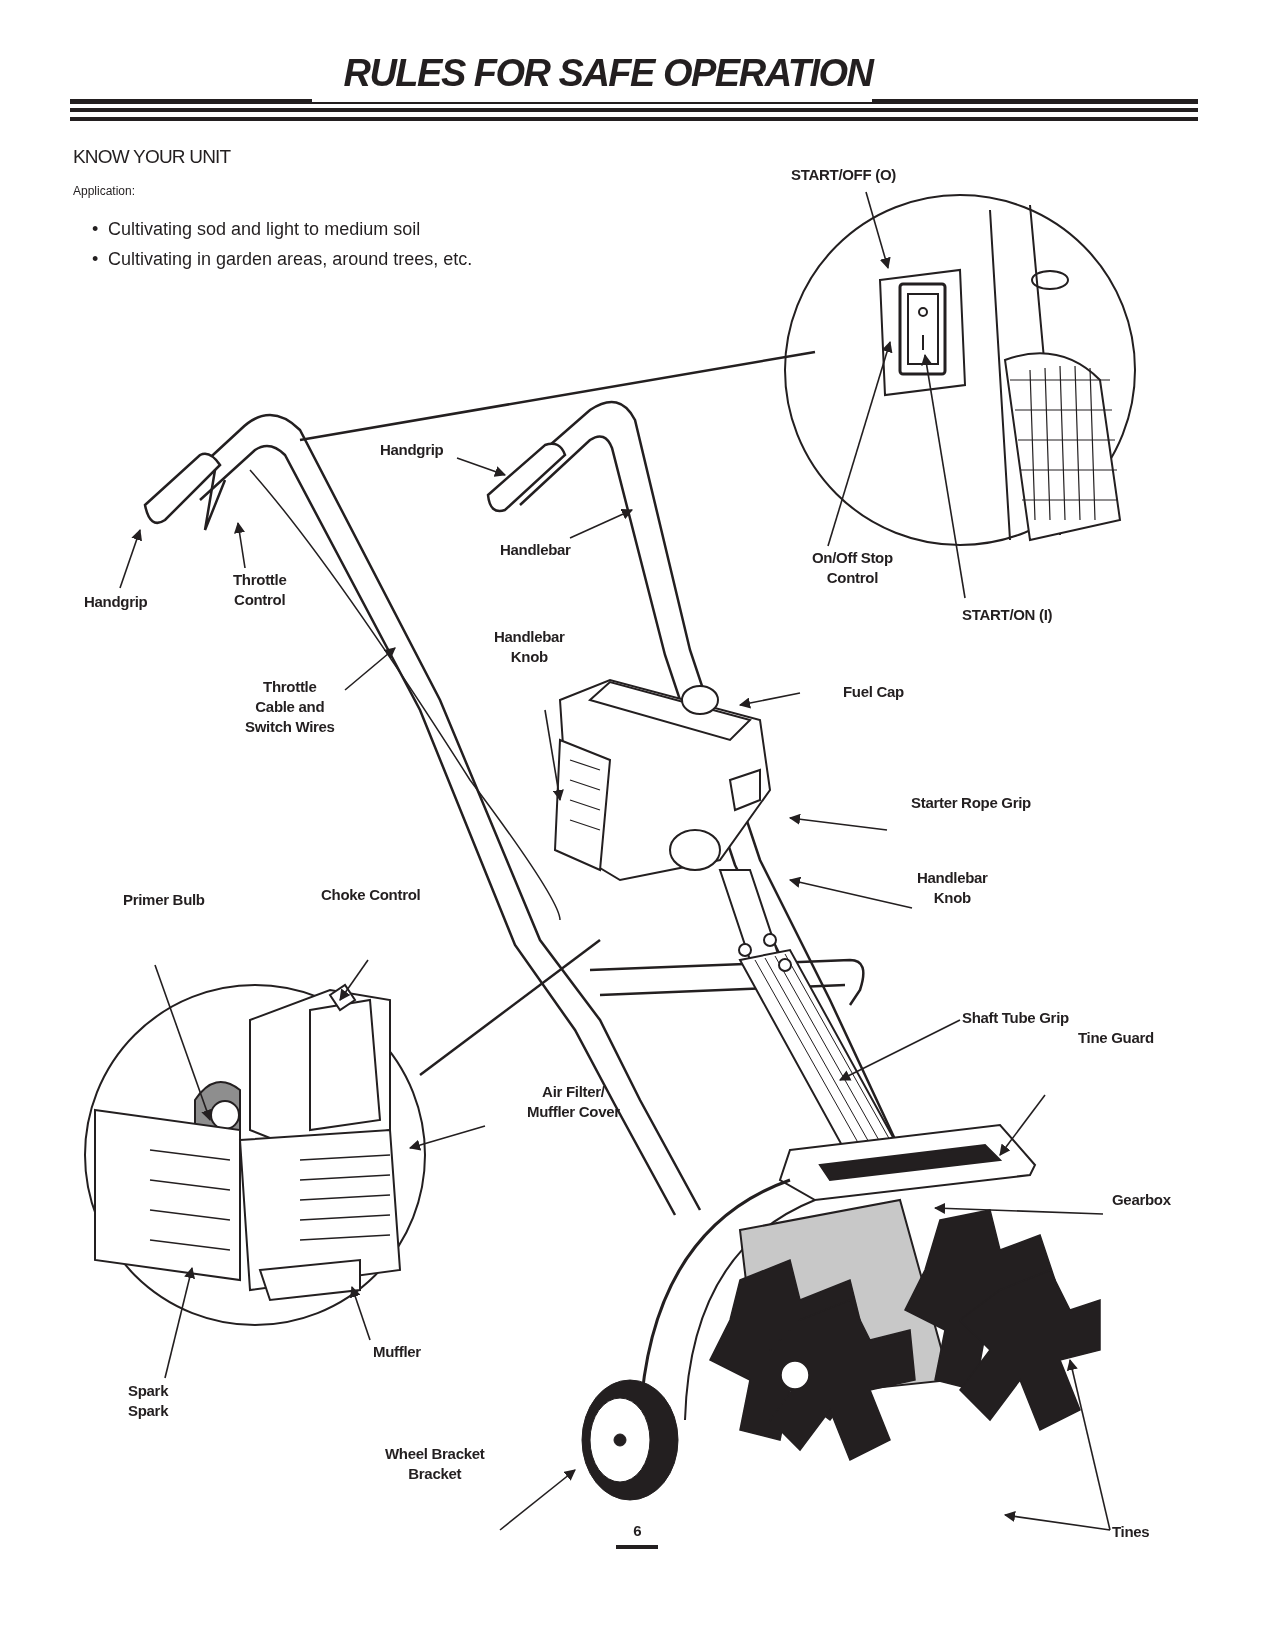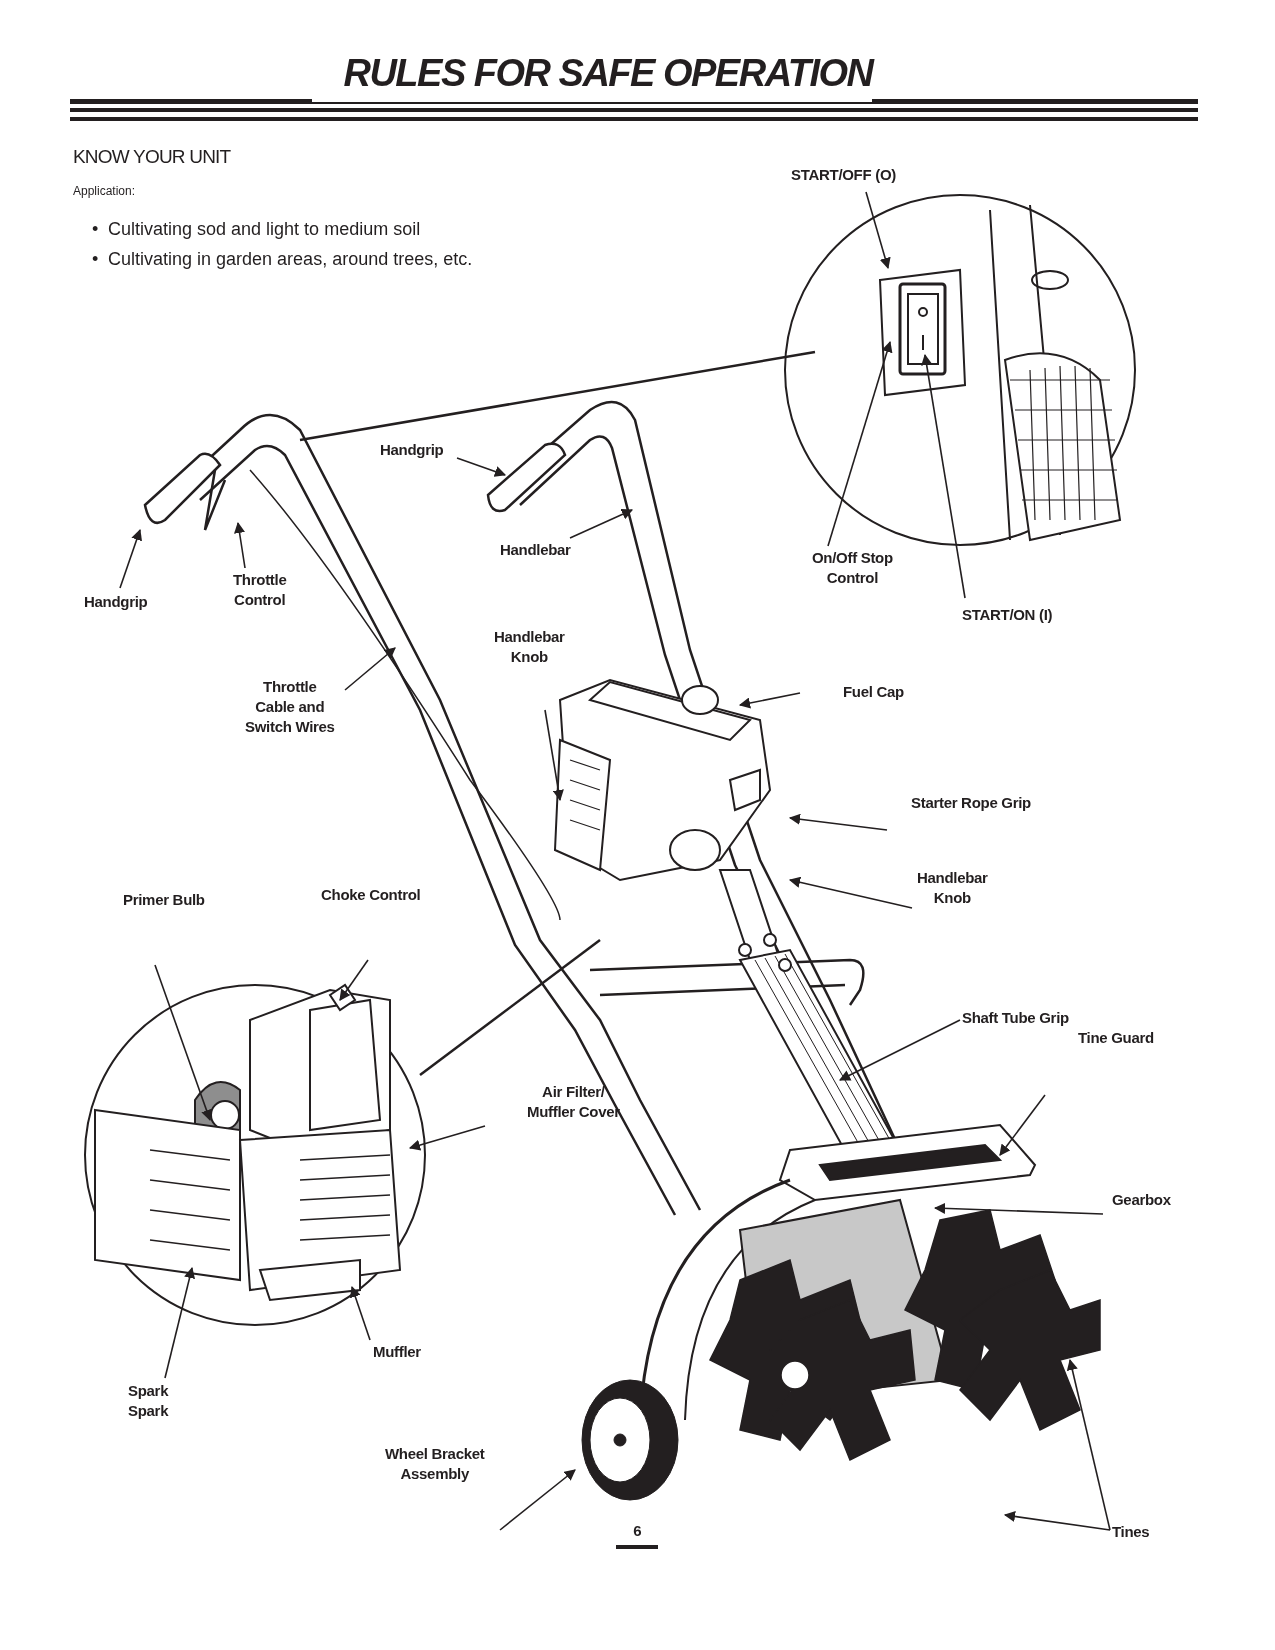--- a/index.html
+++ b/index.html
@@ -213,18 +213,18 @@
   <div>Muffler Cover</div>
 </div>
 <div class="lbl" style="left:1112px; top:1190px;">Gearbox</div>
 <div class="lbl" style="left:373px; top:1342px;">Muffler</div>
 <div class="lbl" style="left:128px; top:1381px;">
   <div>Spark</div>
   <div>Spark</div>
 </div>
 <div class="lbl" style="left:385px; top:1444px;">
   <div>Wheel Bracket</div>
-  <div>Assembly</div>
+  <div>Bracket</div>
 </div>
 <div class="lbl" style="left:1112px; top:1522px;">Tines</div>
 
 <div class="page-number">6</div>
 <div class="page-bar"></div>
 
 </body></html>

